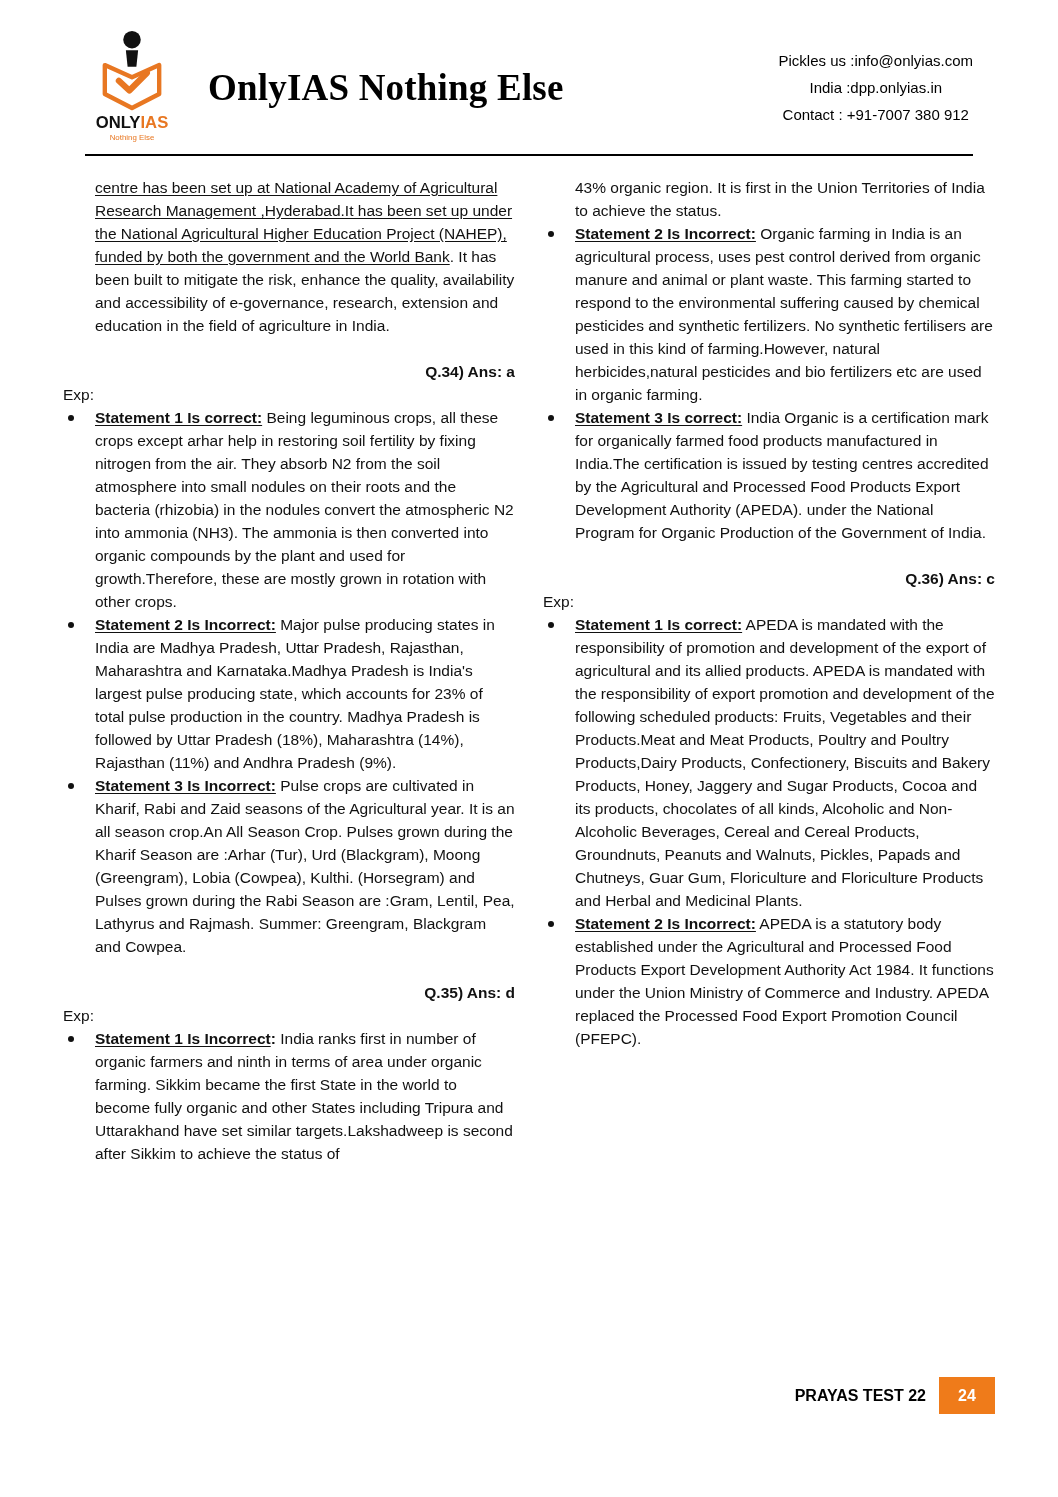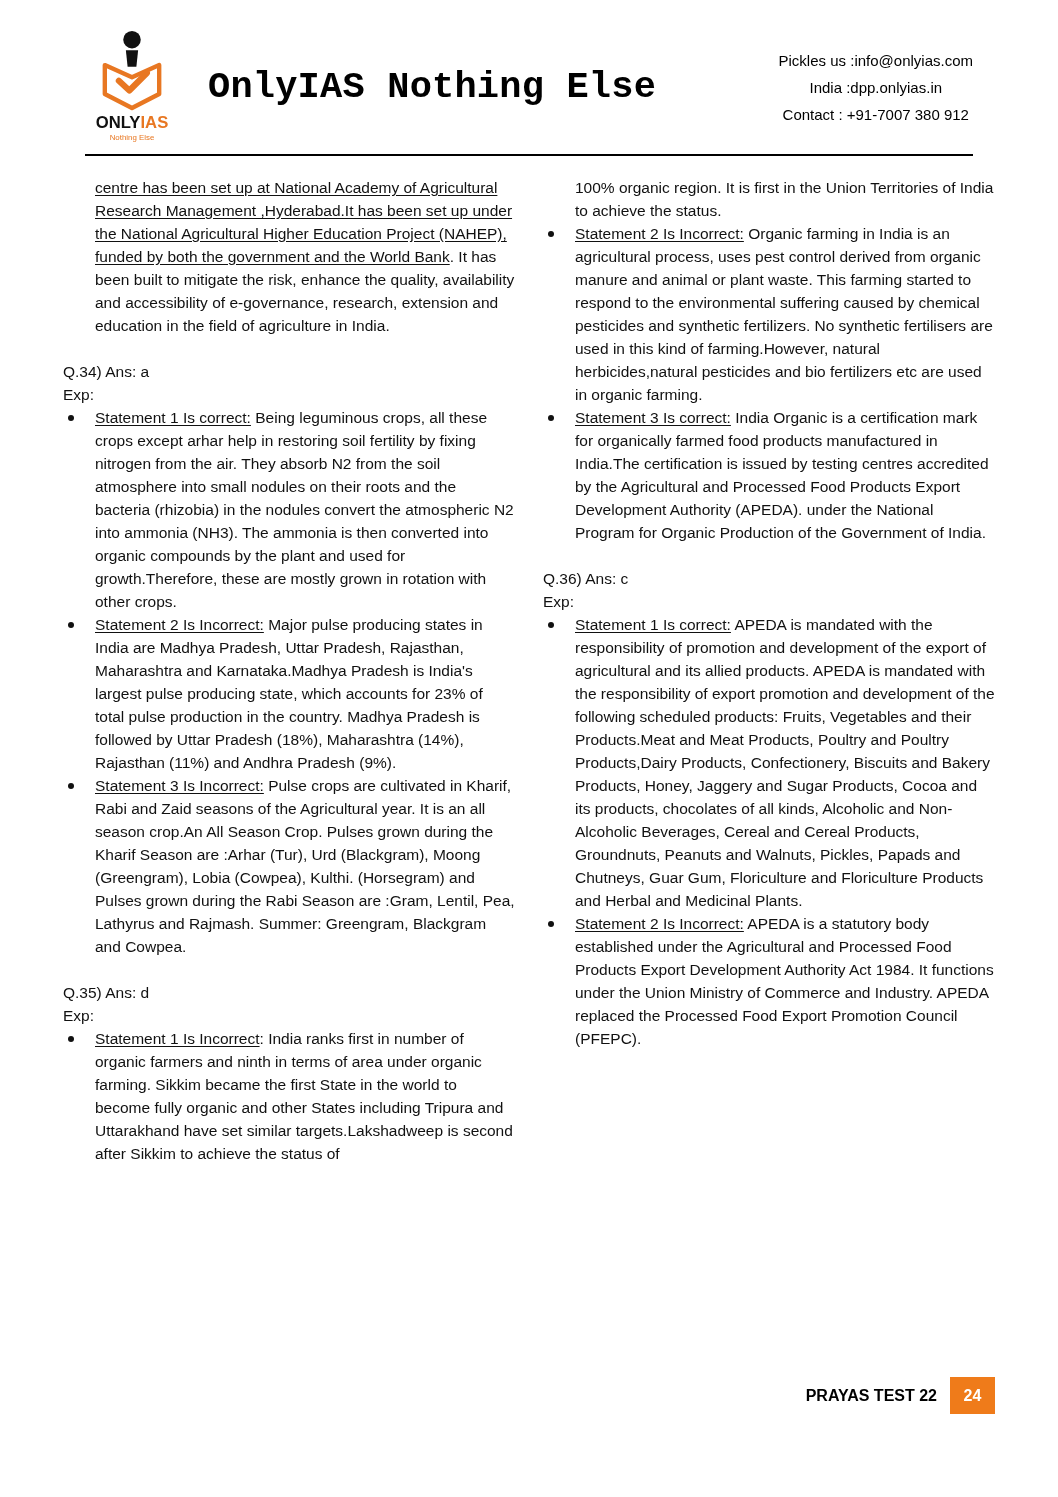--- a/index.html
+++ b/index.html
@@ -9,40 +9,40 @@
   }
   *{margin:0;padding:0;box-sizing:border-box;}
   html,body{background:#ffffff;}
   body{font-family:"Liberation Sans", sans-serif;color:var(--ink);}
   .page{position:relative;width:1058px;height:1497px;background:#ffffff;margin:0 auto;overflow:hidden;}
 
   
   .header{display:flex;align-items:center;padding:30px 85px 4px 88px;}
   .logo-svg{width:88px;height:114px;flex:0 0 auto;}
   .brand-title{margin-left:32px;font-size:37px;font-weight:800;letter-spacing:.2px;color:#000;
-    font-family:Liberation Mono, monospace;white-space:nowrap;}
+    font-family:Liberation Serif, serif;white-space:nowrap;}
   .contact{margin-left:auto;text-align:center;font-size:15px;line-height:1.8;color:#000;}
   .rule{border:none;border-top:2.5px solid #000;margin:6px 85px 0 85px;}
 
   
   .columns{display:flex;gap:28px;padding:20px 63px 0 63px;font-size:15.5px;line-height:23px;text-align:left;}
   .col{flex:1;min-width:0;}
   .blk-para{padding-left:32px;}
-  .blk-qhead{margin-top:23px;}
+  .blk-qhead{margin-top:23px;text-align:right;}
   .blk-exp{margin:0;}
   .bullet{display:flex;}
   .dot{flex:0 0 auto;width:6px;height:6px;border-radius:50%;background:var(--ink);margin:9px 0 0 5px;}
   .bullet-body{margin-left:21px;flex:1;min-width:0;}
-  .b{font-weight:normal;margin-top:28px;}
+  .b{font-weight:bold;margin-top:28px;}
   .u{text-decoration:underline;text-underline-offset:2px;}
 
   
   .footer{position:absolute;right:63px;bottom:83px;display:flex;align-items:center;}
   .footer-label{font-weight:bold;font-size:16px;color:#000;}
-  .page-badge{margin-left:13px;width:45px;height:37px;background:var(--badge);color:#fff;
+  .page-badge{margin-left:13px;width:56px;height:37px;background:var(--badge);color:#fff;
     display:flex;align-items:center;justify-content:center;font-weight:bold;font-size:16px;}
 </style>
 </head>
 <body>
 
 <div class="page">
 
   <header class="header">
     <svg class="logo-svg" viewBox="0 0 100 130" aria-hidden="true">
       <circle cx="50" cy="11" r="10" fill="#111"></circle>
@@ -82,21 +82,21 @@
           <div class="bullet-body"><span class="b u">Statement 3 Is Incorrect:</span><span> Pulse crops are cultivated in Kharif, Rabi and Zaid seasons of the Agricultural year. It is an all season crop.An All Season Crop. Pulses grown during the Kharif Season are :Arhar (Tur), Urd (Blackgram), Moong (Greengram), Lobia (Cowpea), Kulthi. (Horsegram) and Pulses grown during the Rabi Season are :Gram, Lentil, Pea, Lathyrus and Rajmash. Summer: Greengram, Blackgram and Cowpea.</span></div>
         </div>
         <p class="blk-qhead"><span class="b">Q.35) Ans: d</span></p>
         <p class="blk-exp"><span>Exp:</span></p>
         <div class="bullet">
           <span class="dot"></span>
           <div class="bullet-body"><span class="b u">Statement 1 Is Incorrect</span><span class="b">: </span><span>India ranks first in number of organic farmers and ninth in terms of area under organic farming. Sikkim became the first State in the world to become fully organic and other States including Tripura and Uttarakhand have set similar targets.Lakshadweep is second after Sikkim to achieve the status of</span></div>
         </div>
       </section>
     <section class="col">
-        <p class="blk-para"><span>100% organic region. It is first in the Union Territories of India to achieve the status.</span></p>
+        <p class="blk-para"><span>43% organic region. It is first in the Union Territories of India to achieve the status.</span></p>
         <div class="bullet">
           <span class="dot"></span>
           <div class="bullet-body"><span class="b u">Statement 2 Is Incorrect:</span><span> Organic farming in India is an agricultural process, uses pest control derived from organic manure and animal or plant waste. This farming started to respond to the environmental suffering caused by chemical pesticides and synthetic fertilizers. No synthetic fertilisers are used in this kind of farming.However, natural herbicides,natural pesticides and bio fertilizers etc are used in organic farming.</span></div>
         </div>
         <div class="bullet">
           <span class="dot"></span>
           <div class="bullet-body"><span class="b u">Statement 3 Is correct:</span><span> India Organic is a certification mark for organically farmed food products manufactured in India.The certification is issued by testing centres accredited by the Agricultural and Processed Food Products Export Development Authority (APEDA). under the National Program for Organic Production of the Government of India.</span></div>
         </div>
         <p class="blk-qhead"><span class="b">Q.36) Ans: c</span></p>
         <p class="blk-exp"><span>Exp:</span></p>

